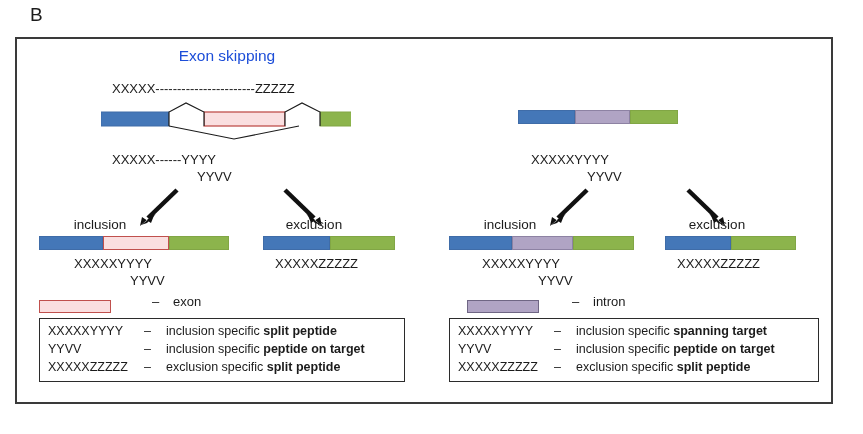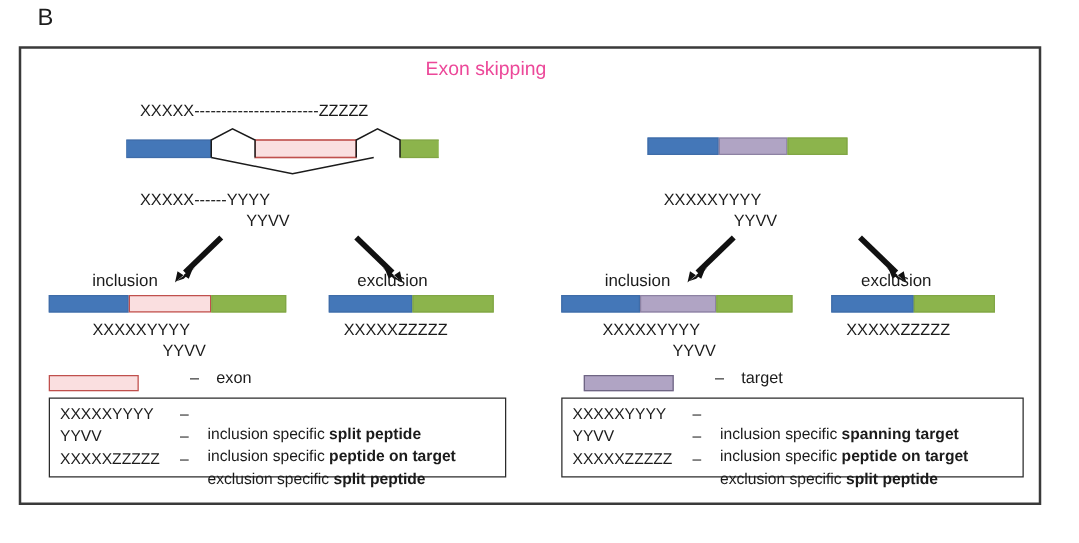--- a/index.html
+++ b/index.html
@@ -26,21 +26,21 @@
     background:#ffffff;
     box-sizing:border-box;
   }
 
   .half{position:absolute;top:0;height:100%;}
   .half.left{left:0;width:420px;}
   .half.right{left:420px;width:396px;}
 
   .panel-title{
     position:absolute;top:8px;left:0;width:100%;
-    text-align:right;font-size:15.5px;color:#ec4899;
+    text-align:center;font-size:15.5px;color:#1d4ed8;
   }
 
   
   .seq{
     position:absolute;
     font-size:13px;
     color:#1b1b1b;
     white-space:pre;
     letter-spacing:0px;
   }
@@ -81,21 +81,21 @@
   }
   .legend-row{
     position:relative;
     height:18px;
     font-size:12.5px;
     color:#1b1b1b;
     white-space:nowrap;
   }
   .legend-code{position:absolute;left:8px;top:0;}
   .legend-dash{position:absolute;left:104px;top:0;}
-  .legend-desc{position:absolute;left:126px;top:16px;}
+  .legend-desc{position:absolute;left:126px;top:0;}
   .legend-desc b{font-weight:700;}
 </style>
 </head>
 <body>
 
 <div id="root">
 
   <div class="panel-letter">B</div>
 
   <div class="figure-frame">
@@ -210,21 +210,21 @@
 
       <div class="branch-label" style="left:215px;top:178px;width:130px;">exclusion</div>
       <div class="bar" style="left:228px;top:197px;width:131px;">
         <div class="seg blue" style="width:66px;"></div>
         <div class="seg green" style="width:65px;"></div>
       </div>
       <div class="seq" style="left:240px;top:217px;">XXXXXZZZZZ</div>
 
       <div class="swatch intron" style="left:30px;top:261px;"></div>
       <div class="swatch-dash" style="left:135px;top:255px;">–</div>
-      <div class="swatch-label" style="left:156px;top:255px;">target</div>
+      <div class="swatch-label" style="left:156px;top:255px;">intron</div>
 
       <div class="legend-box" style="left:12px;top:279px;width:370px;height:64px;">
         <div style="position:absolute;left:0;top:5px;width:100%;">
           <div class="legend-row">
             <span class="legend-code">XXXXXYYYY</span>
             <span class="legend-dash">–</span>
             <span class="legend-desc"><span>inclusion specific </span><b>spanning target</b></span>
           </div>
           <div class="legend-row">
             <span class="legend-code">YYVV</span>

